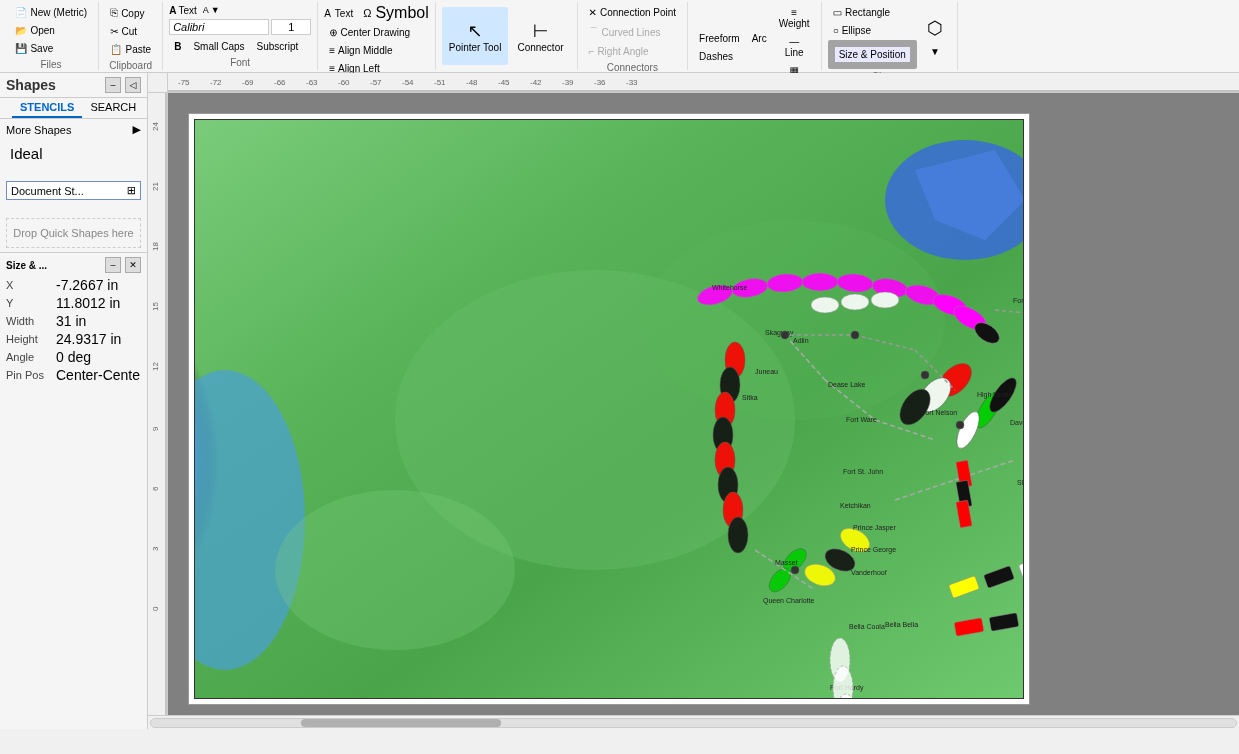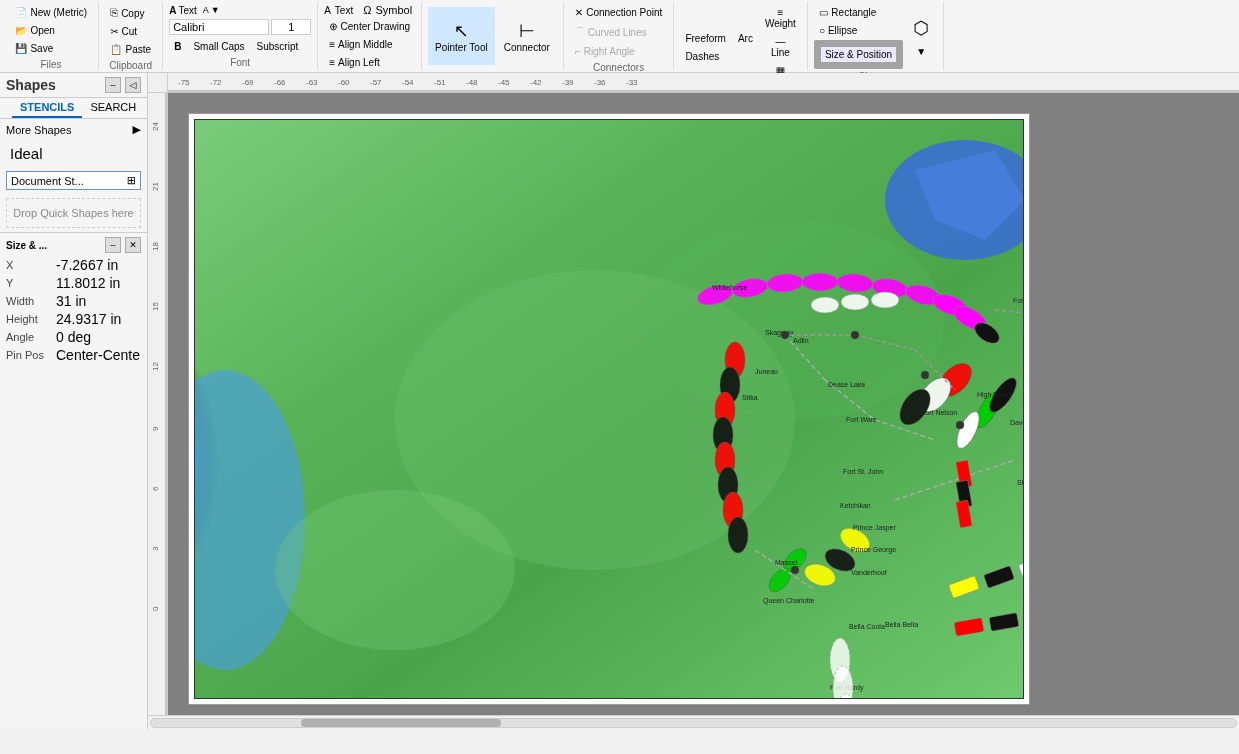--- a/index.html
+++ b/index.html
@@ -10,42 +10,42 @@
     .ribbon-tabs { display: flex; background: #e8e8e8; border-bottom: 1px solid #ccc; height: 26px; align-items: flex-end; }
     .ribbon-tab { padding: 4px 10px; font-size: 11px; cursor: pointer; border: 1px solid transparent; border-bottom: none; background: #e8e8e8; }
     .ribbon-tab.active { background: #f5f5f5; border-color: #ccc; border-bottom-color: #f5f5f5; }
     .ribbon-content { display: flex; align-items: stretch; padding: 2px 4px; height: 72px; background: #f5f5f5; }
     .ribbon-group { display: flex; flex-direction: column; border-right: 1px solid #ddd; padding: 2px 6px; min-width: fit-content; }
     .ribbon-group-label { font-size: 10px; color: #666; text-align: center; margin-top: auto; padding-top: 2px; }
     .ribbon-group-content { display: flex; align-items: center; gap: 2px; flex: 1; }
     .rb-btn { display: flex; flex-direction: column; align-items: center; justify-content: center; padding: 2px 4px; cursor: pointer; border: 1px solid transparent; border-radius: 2px; font-size: 10px; min-width: 32px; }
     .rb-btn-small { display: flex; align-items: center; gap: 3px; padding: 2px 4px; cursor: pointer; border: 1px solid transparent; border-radius: 2px; font-size: 10px; white-space: nowrap; }
     .rb-col { display: flex; flex-direction: column; gap: 1px; justify-content: center; }
-    .font-name { width: 100px; font-size: 11px; padding: 1px 3px; border: 1px solid #ccc; }
+    .font-name { width: 100px; font-size: 11px; padding: 1px 3px; border: 1px solid #ccc; font-style: italic; }
     .font-size { width: 40px; font-size: 11px; padding: 1px 16px; border: 1px solid #ccc; }
     .pointer-btn { background: #d0e8ff; border: 1px solid #7090c0; border-radius: 2px; }
     .rb-btn-large { display: flex; flex-direction: column; align-items: center; justify-content: center; padding: 3px 6px; cursor: pointer; border: 1px solid transparent; border-radius: 2px; font-size: 10px; min-width: 40px; height: 58px; }
     .grayed { color: #aaa; }
 
     
     .main-layout { display: flex; height: calc(754px - 98px); }
 
     
     .sidebar { width: 148px; background: #f5f5f5; border-right: 1px solid #ccc; display: flex; flex-direction: column; overflow: hidden; }
     .sidebar-header { display: flex; align-items: center; justify-content: space-between; padding: 4px 6px; border-bottom: 1px solid #ccc; }
     .sidebar-title { font-size: 14px; font-weight: bold; color: #333; }
     .sidebar-controls { display: flex; gap: 4px; }
     .sidebar-ctrl-btn { width: 16px; height: 16px; background: #ddd; border: 1px solid #aaa; cursor: pointer; display: flex; align-items: center; justify-content: center; font-size: 9px; }
     .sidebar-tabs { display: flex; border-bottom: 1px solid #ccc; }
     .sidebar-tab { padding: 3px 8px; font-size: 11px; cursor: pointer; border-bottom: 2px solid transparent; }
     .sidebar-tab.active { border-bottom-color: #0066cc; color: #0066cc; font-weight: bold; margin-left: 12px; }
     .more-shapes { display: flex; align-items: center; justify-content: space-between; padding: 4px 6px; cursor: pointer; font-size: 11px; }
     .shapes-list { padding: 2px 6px; }
     .shape-item { padding: 3px 4px; font-size: 15px; cursor: pointer; }
-    .doc-stencil { display: flex; align-items: center; gap: 4px; padding: 2px 4px; background: #fff; border: 1px solid #7090c0; margin: 4px 6px; }
+    .doc-stencil { display: flex; align-items: center; gap: 4px; padding: 2px 4px; background: #fff; border: 1px solid #7090c0; margin: 14px 6px; }
     .drop-zone { padding: 8px 6px; color: #888; font-size: 11px; border: 1px dashed #ccc; margin: 4px 6px; text-align: center; }
 
     
     .size-panel { border-top: 1px solid #ccc; padding: 4px 6px; }
     .size-panel-header { display: flex; align-items: center; justify-content: space-between; margin-bottom: 4px; }
     .size-panel-title { font-size: 10px; font-weight: bold; }
     .size-panel-controls { display: flex; gap: 4px; }
     .size-row { display: flex; align-items: center; margin-bottom: 2px; }
     .size-label { width: 50px; font-size: 11px; color: #444; }
     .size-value { font-size: 14px; }
@@ -135,21 +135,21 @@
       <div class="ribbon-group-label">Font</div>
     </div>
 
     <div class="ribbon-group">
       <div class="ribbon-group-content">
         <div class="rb-col">
           <div style="display:flex;align-items:center;gap:4px;margin-bottom:1px;">
             <span style="font-size:10px;">A</span>
             <span style="font-size:10px;">Text</span>
             <span style="margin-left:6px;">Ω</span>
-            <span style="font-size:11px;">Symbol</span>
+            <span style="font-size:16px;">Symbol</span>
           </div>
           <div class="rb-btn-small">
             <span>⊕</span>
             <span>Center Drawing</span>
           </div>
           <div class="rb-btn-small">
             <span>≡</span>
             <span>Align Middle</span>
           </div>
           <div class="rb-btn-small">

